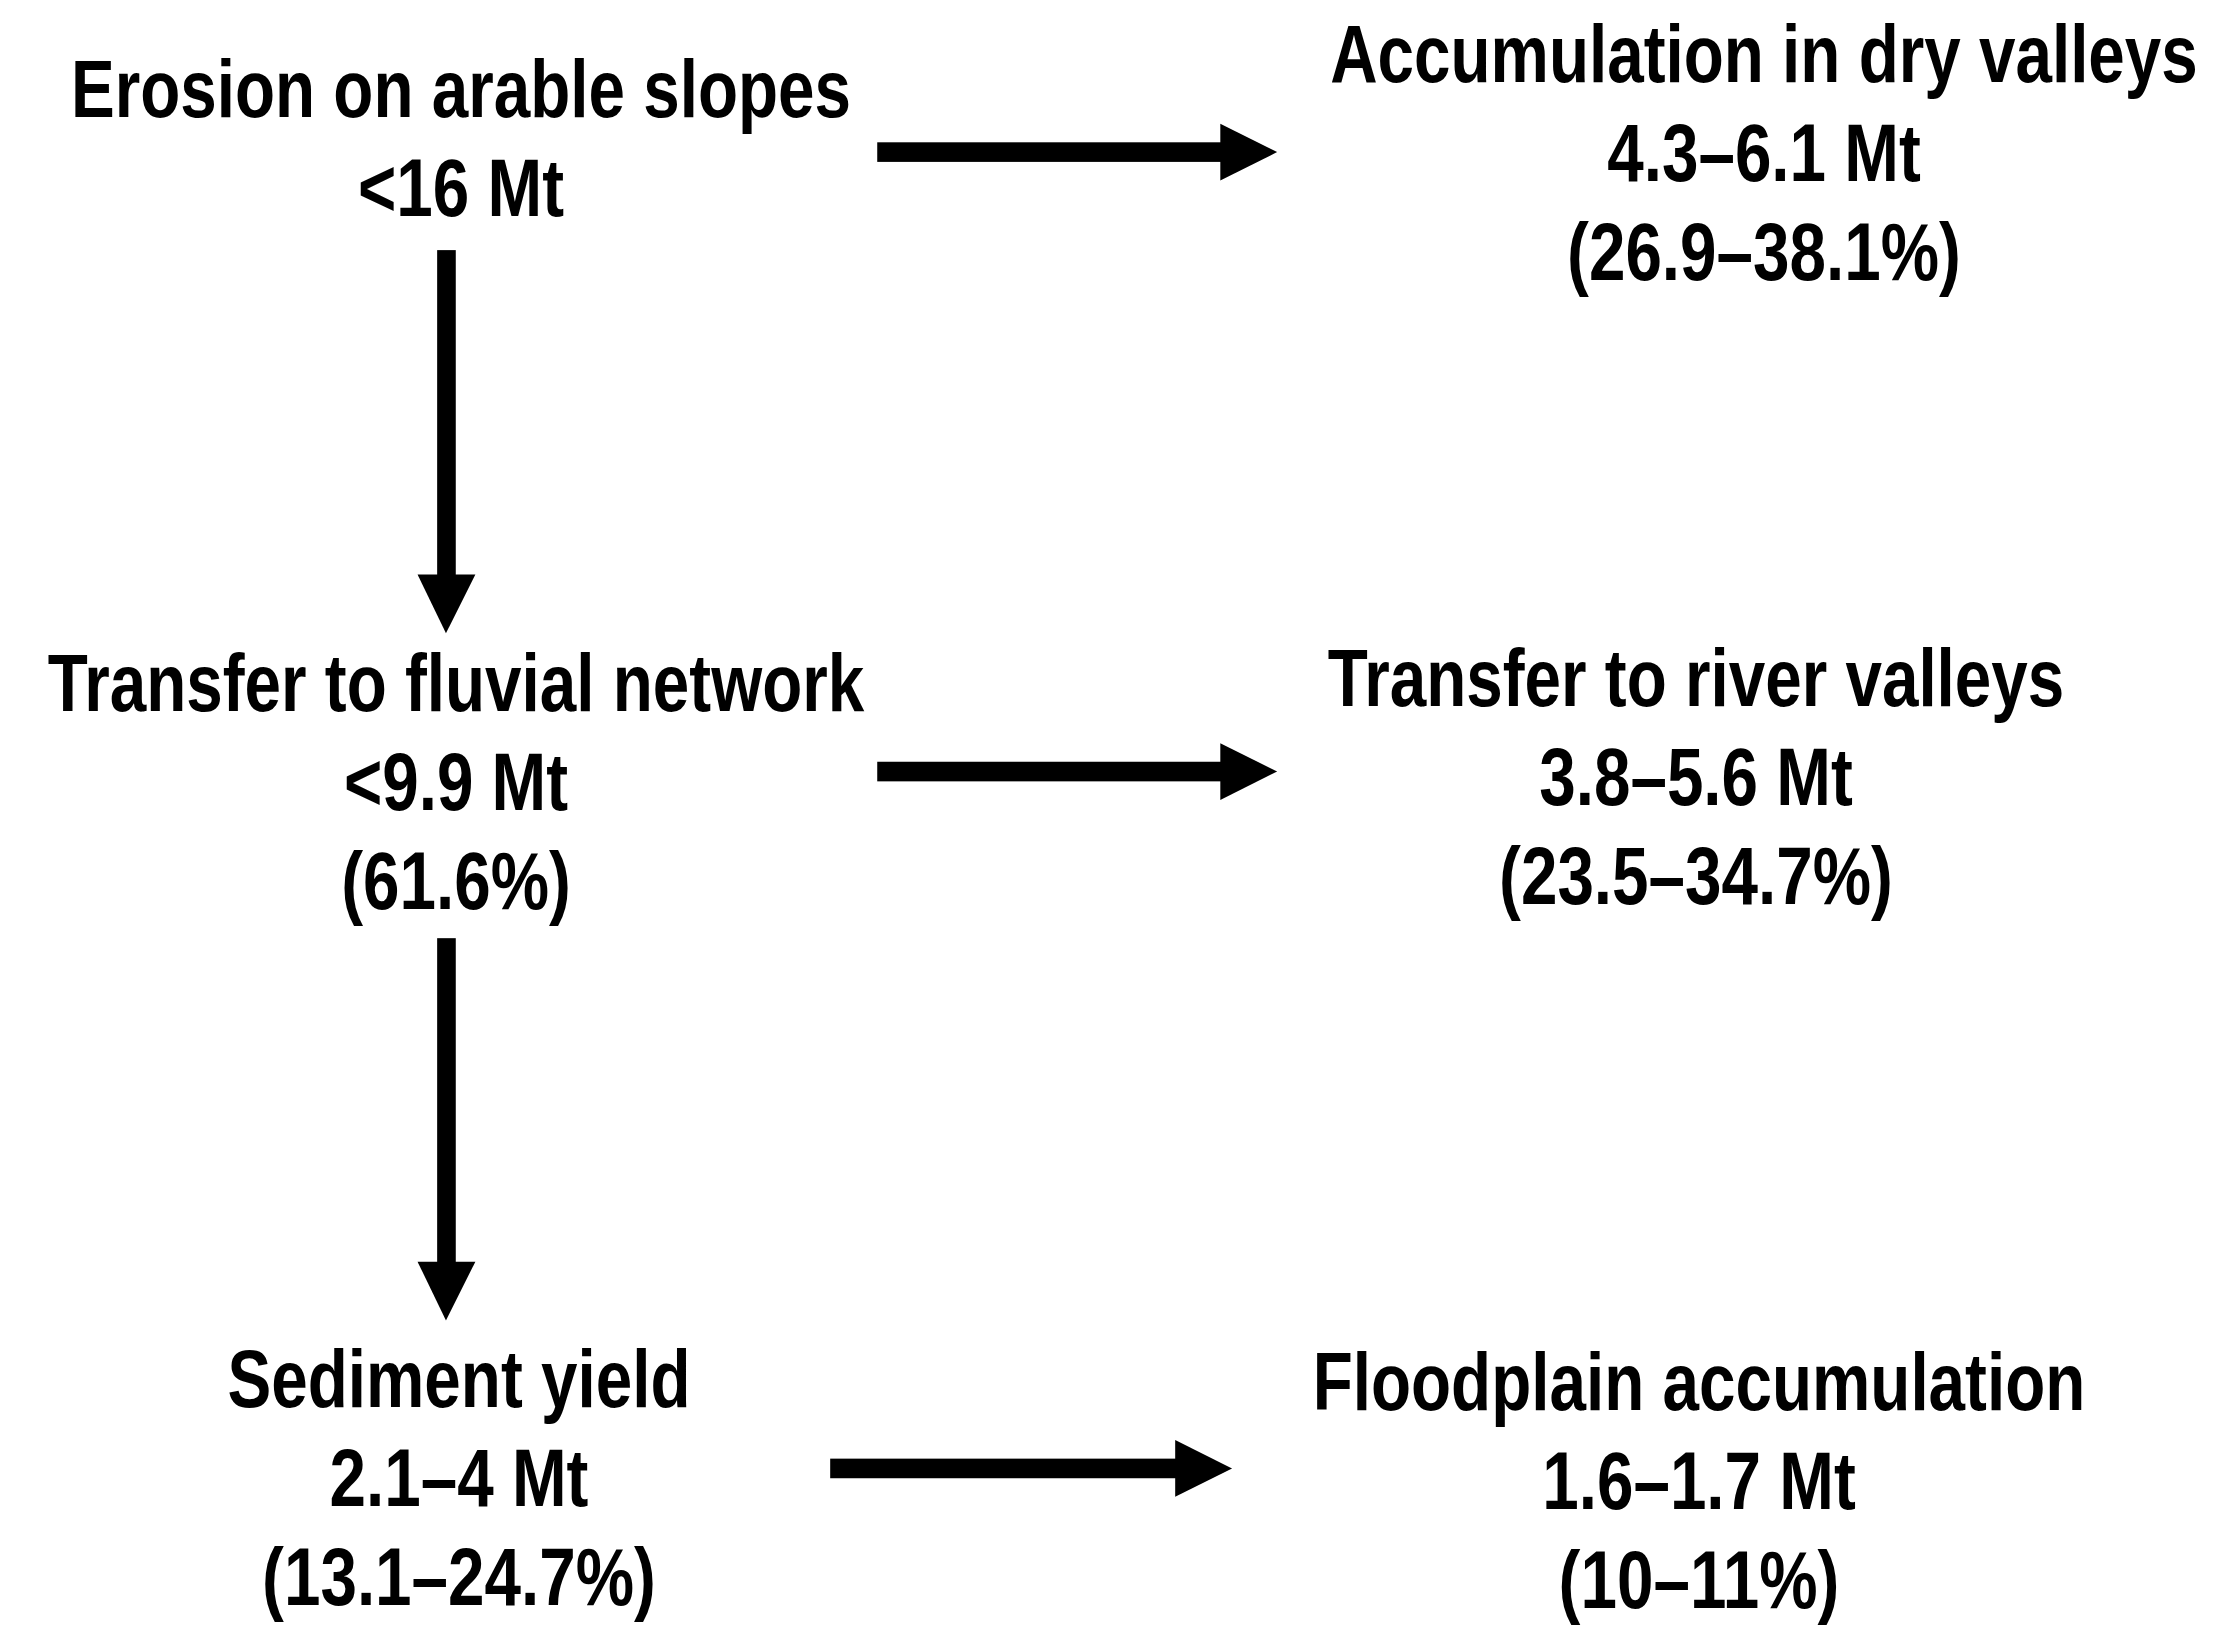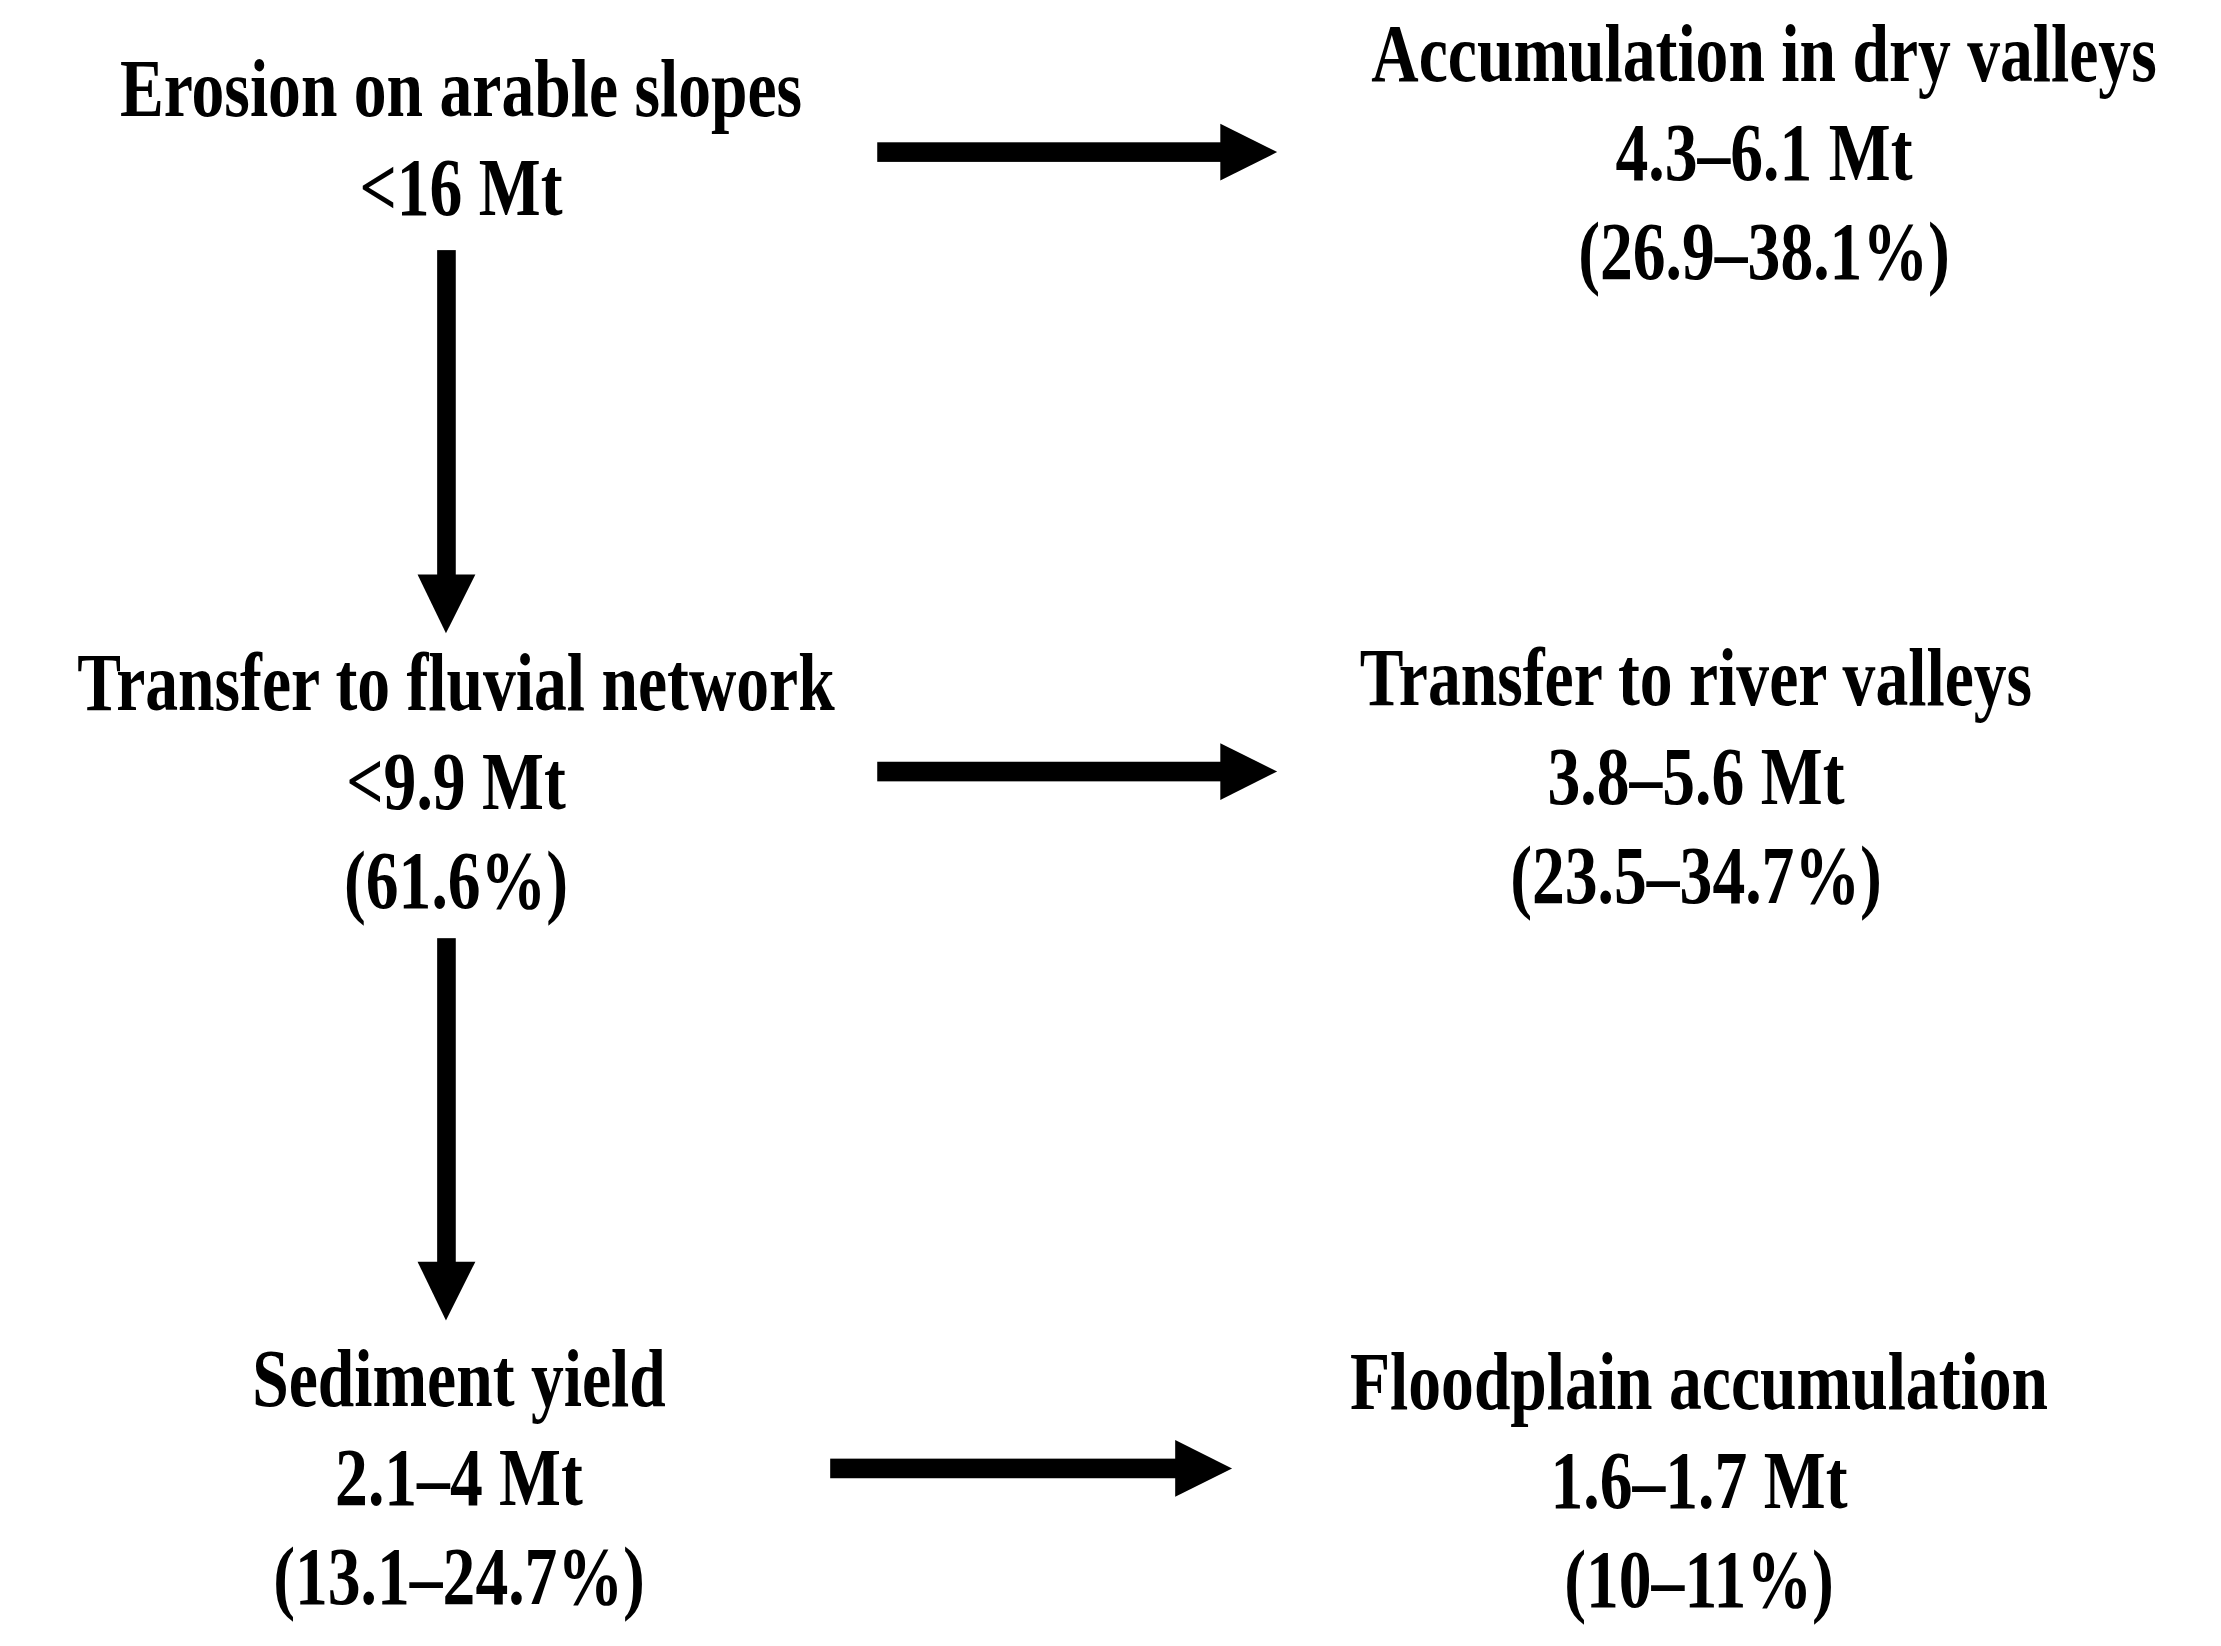--- a/index.html
+++ b/index.html
@@ -6,21 +6,21 @@
     margin: 0;
     padding: 0;
     background: #ffffff;
   }
   #canvas {
     position: relative;
     width: 2222px;
     height: 1647px;
     background: #ffffff;
     overflow: hidden;
-    font-family: Liberation Serif, serif;
+    font-family: Liberation Sans, sans-serif;
   }
   .node {
     position: absolute;
     width: 1176px;
     text-align: center;
     color: #000000;
     font-weight: bold;
     font-size: 82px;
     line-height: 99px;
     transform: scaleX(0.80);

